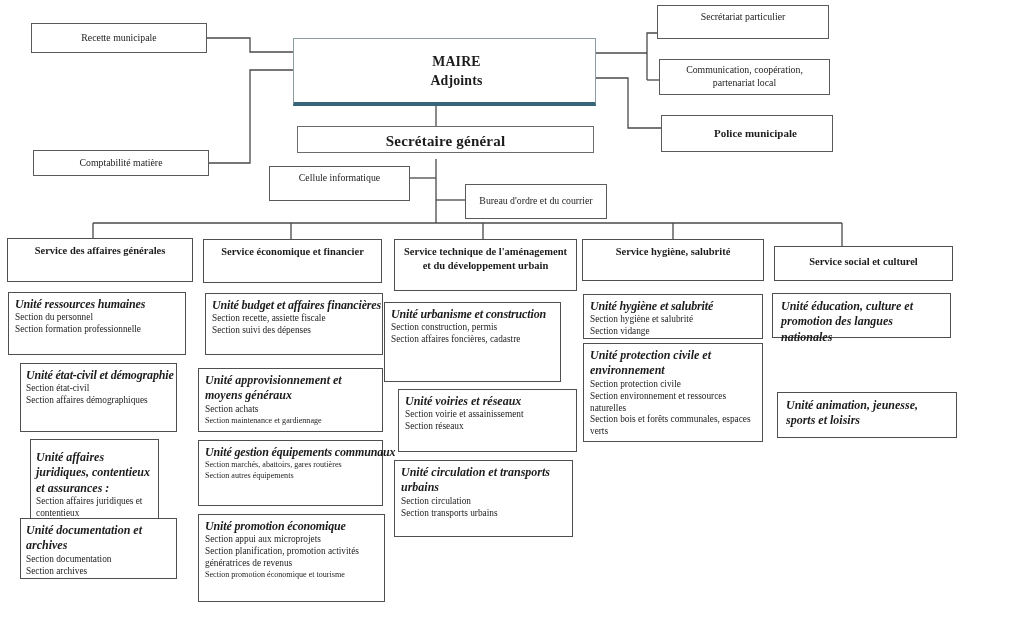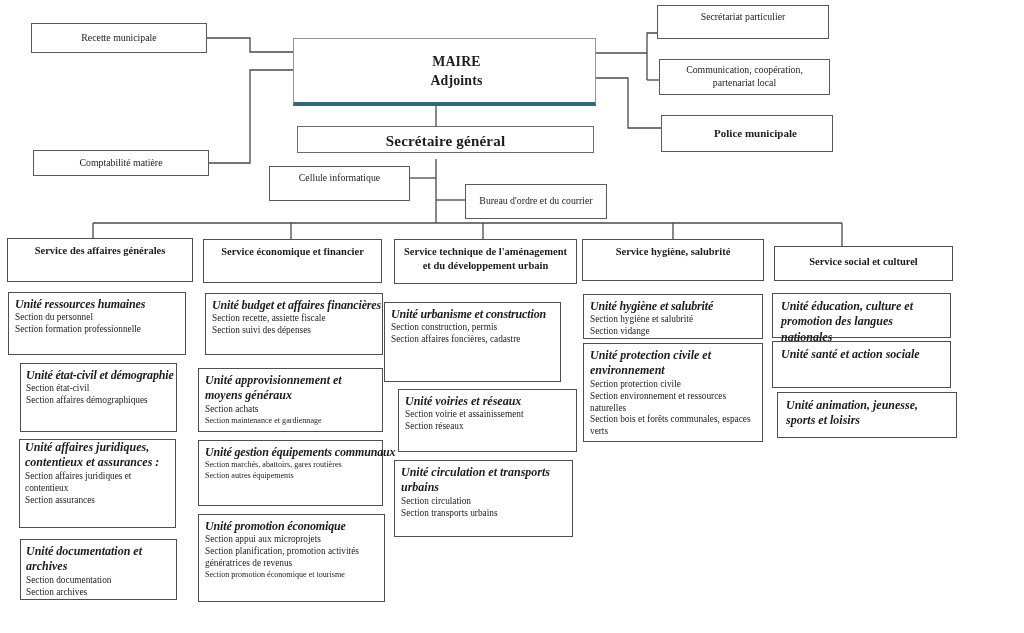--- a/index.html
+++ b/index.html
@@ -105,46 +105,46 @@
   <div class="bx sat" style="left:465px;top:184px;width:142px;height:35px">
     <span>Bureau d'ordre et du courrier</span>
   </div>
 
   <div class="bx svc" style="left:7px;top:238px;width:186px;height:44px">
     <span>Service des affaires générales</span>
   </div>
   <div class="bx svc" style="left:203px;top:239px;width:179px;height:44px">
     <span>Service économique et financier</span>
   </div>
-  <div class="bx svc" style="left:394px;top:239px;width:183px;height:45px">
+  <div class="bx svc" style="left:394px;top:239px;width:183px;height:52px">
     <span>Service technique de l'aménagement et du développement urbain</span>
   </div>
   <div class="bx svc" style="left:582px;top:239px;width:182px;height:42px">
     <span>Service hygiène, salubrité</span>
   </div>
   <div class="bx svc" style="left:774px;top:246px;width:179px;height:35px;padding-top:8px">
     <span>Service social et culturel</span>
   </div>
 
   <div class="bx unit" style="left:8px;top:292px;width:178px;height:63px">
     <div class="ut nowrap">Unité ressources humaines</div>
     <div class="sec">Section du personnel</div>
     <div class="sec">Section formation professionnelle</div>
   </div>
   <div class="bx unit" style="left:20px;top:363px;width:157px;height:69px;padding:4px 5px">
     <div class="ut nowrap">Unité état-civil et démographie</div>
     <div class="sec">Section état-civil</div>
     <div class="sec">Section affaires démographiques</div>
   </div>
-  <div class="bx unit" style="left:19px;top:439px;width:157px;height:89px;padding:0 5px">
+  <div class="bx unit" style="left:30px;top:439px;width:129px;height:89px;padding:10px 5px">
     <div class="ut">Unité affaires juridiques, contentieux et assurances :</div>
     <div class="sec">Section affaires juridiques et contentieux</div>
     <div class="sec">Section assurances</div>
   </div>
-  <div class="bx unit" style="left:20px;top:539px;width:157px;height:61px;padding:4px 5px">
+  <div class="bx unit" style="left:20px;top:518px;width:157px;height:61px;padding:4px 5px">
     <div class="ut">Unité documentation et archives</div>
     <div class="sec">Section documentation</div>
     <div class="sec">Section archives</div>
   </div>
 
   <div class="bx unit" style="left:205px;top:293px;width:178px;height:62px">
     <div class="ut nowrap">Unité budget et affaires financières</div>
     <div class="sec">Section recette, assiette fiscale</div>
     <div class="sec">Section suivi des dépenses</div>
   </div>
@@ -189,20 +189,17 @@
   <div class="bx unit" style="left:583px;top:343px;width:180px;height:99px">
     <div class="ut">Unité protection civile et environnement</div>
     <div class="sec">Section protection civile</div>
     <div class="sec">Section environnement et ressources naturelles</div>
     <div class="sec">Section bois et forêts communales, espaces verts</div>
   </div>
 
   <div class="bx unit" style="left:772px;top:293px;width:179px;height:45px;padding:5px 8px">
     <div class="ut">Unité éducation, culture et promotion des langues nationales</div>
   </div>
-  <div class="bx unit" style="left:772px;top:341px;width:179px;height:47px;padding:5px 8px">
-    <div class="ut">Unité santé et action sociale</div>
-  </div>
   <div class="bx unit" style="left:777px;top:392px;width:180px;height:46px;padding:5px 8px">
     <div class="ut">Unité animation, jeunesse, sports et loisirs</div>
   </div>
 
 </div>
 
 </body></html>

